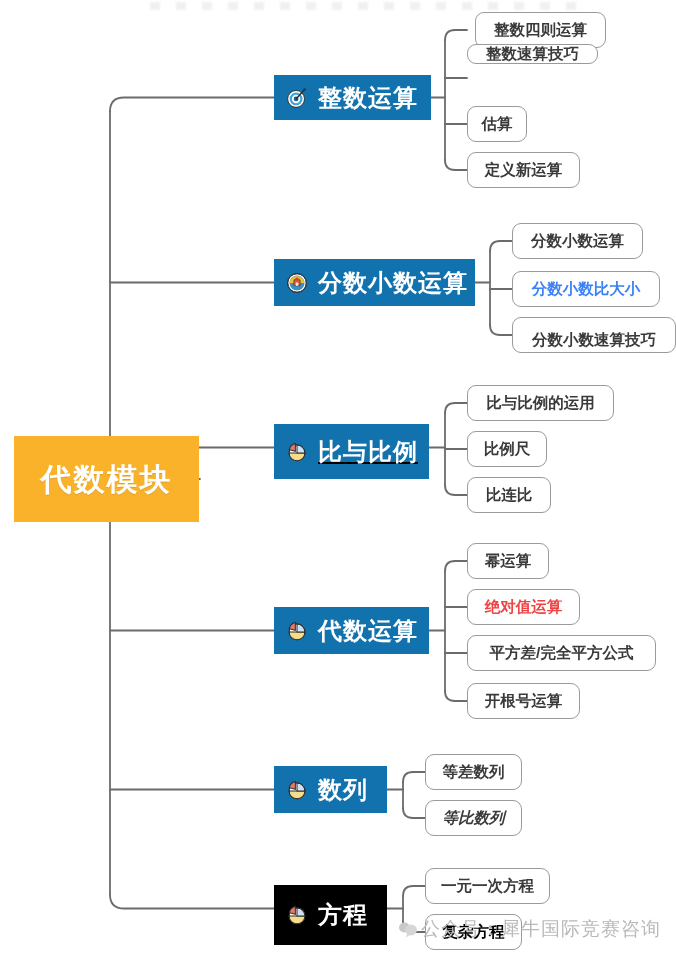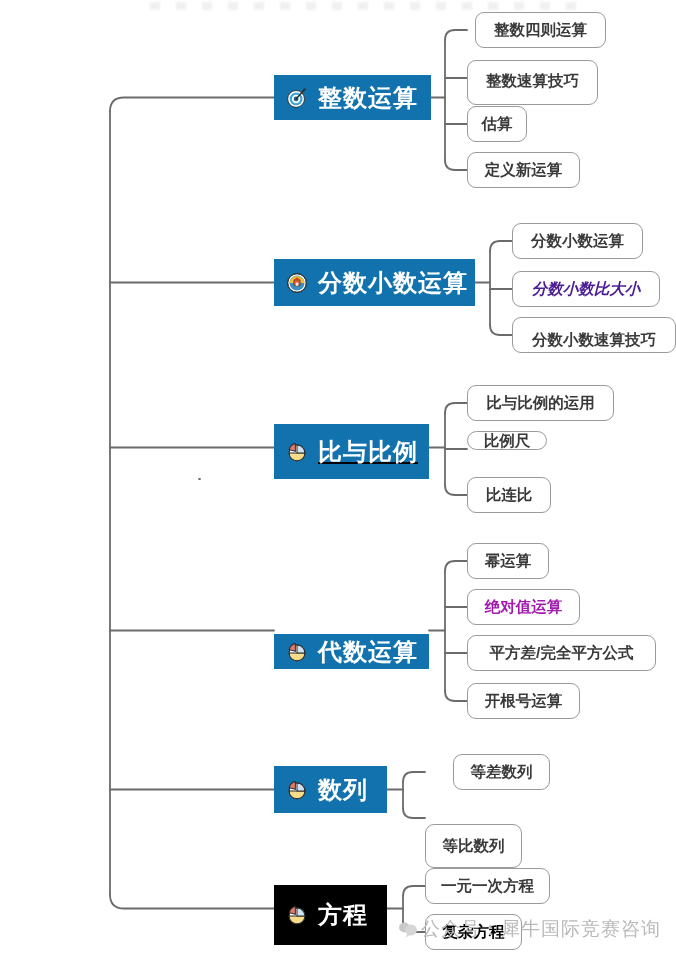--- a/index.html
+++ b/index.html
@@ -136,37 +136,40 @@
       <path d="M 403 782 L 403 808" fill="none" stroke="#6b6b6b" stroke-width="1.8" stroke-linecap="round" stroke-linejoin="round"></path>
       <path d="M 403 782 Q 403 772 413 772 L 425 772" fill="none" stroke="#6b6b6b" stroke-width="1.8" stroke-linecap="round" stroke-linejoin="round"></path>
       <path d="M 403 808 Q 403 818 413 818 L 425 818" fill="none" stroke="#6b6b6b" stroke-width="1.8" stroke-linecap="round" stroke-linejoin="round"></path>
       <path d="M 110 894.5 Q 110 908.5 124 908.5 L 274 908.5" fill="none" stroke="#6b6b6b" stroke-width="1.8" stroke-linecap="round" stroke-linejoin="round"></path>
       <path d="M 387 908.5 L 403 908.5" fill="none" stroke="#6b6b6b" stroke-width="1.8" stroke-linecap="round" stroke-linejoin="round"></path>
       <path d="M 403 896 L 403 922" fill="none" stroke="#6b6b6b" stroke-width="1.8" stroke-linecap="round" stroke-linejoin="round"></path>
       <path d="M 403 896 Q 403 886 413 886 L 425 886" fill="none" stroke="#6b6b6b" stroke-width="1.8" stroke-linecap="round" stroke-linejoin="round"></path>
       <path d="M 403 922 Q 403 932 413 932 L 425 932" fill="none" stroke="#6b6b6b" stroke-width="1.8" stroke-linecap="round" stroke-linejoin="round"></path>
     </svg>
 
+  <div class="root-node" id="root-node" style="left: 14px; top: 436px; width: 185px; height: 86px; background: rgb(250, 178, 43);">
+    <span class="root-label">代数模块</span>
+  </div>
 
   <div id="nodes-layer">
       <div class="branch-node" style="left: 274px; top: 75px; width: 157px; height: 45px; background: rgb(18, 114, 173);">
         <svg class="node-icon" viewBox="0 0 24 24">
           <circle cx="11" cy="13" r="9.2" fill="#ffffff" stroke="#2b2b2b" stroke-width="1"></circle>
           <circle cx="11" cy="13" r="7" fill="#3aa6d6"></circle>
           <circle cx="11" cy="13" r="4.6" fill="#ffffff"></circle>
           <circle cx="11" cy="13" r="2.6" fill="#1b5e86"></circle>
           <line x1="11" y1="13" x2="19.5" y2="3.5" stroke="#2b2b2b" stroke-width="1.5"></line>
           <path d="M18.4 2.2 L21.6 1.4 L20.8 4.6 Z" fill="#2b2b2b"></path>
         </svg>
         <span class="branch-label">整数运算</span>
       </div>
       <div class="leaf-node" style="left: 467px; top: 12px; width: 131px; height: 36px; border-color: rgb(154, 154, 154); margin-left: 8px;">
         <span class="leaf-label" style="color: rgb(58, 58, 58);">整数四则运算</span>
       </div>
-      <div class="leaf-node" style="left: 467px; top: 60px; width: 131px; height: 45px; border-color: rgb(154, 154, 154); font-family: Liberation Mono, monospace;">
+      <div class="leaf-node" style="left: 467px; top: 44px; width: 131px; height: 20px; border-color: rgb(154, 154, 154);">
         <span class="leaf-label" style="color: rgb(58, 58, 58);">整数速算技巧</span>
       </div>
       <div class="leaf-node" style="left: 467px; top: 106px; width: 60px; height: 36px; border-color: rgb(154, 154, 154);">
         <span class="leaf-label" style="color: rgb(58, 58, 58);">估算</span>
       </div>
       <div class="leaf-node" style="left: 467px; top: 152px; width: 113px; height: 36px; border-color: rgb(154, 154, 154);">
         <span class="leaf-label" style="color: rgb(58, 58, 58);">定义新运算</span>
       </div>
       <div class="branch-node" style="left: 274px; top: 259px; width: 201px; height: 47px; background: rgb(18, 114, 173);">
         <svg class="node-icon" viewBox="0 0 24 24">
@@ -177,77 +180,77 @@
           <rect x="10.6" y="11.6" width="2.8" height="3.4" fill="#f4efe2"></rect>
           <path d="M12 5.6 L16 8.6 L8 8.6 Z" fill="#d6452c"></path>
           <circle cx="12" cy="12" r="10.2" fill="none" stroke="#2b2b2b" stroke-width="1"></circle>
         </svg>
         <span class="branch-label">分数小数运算</span>
       </div>
       <div class="leaf-node" style="left: 512px; top: 223px; width: 131px; height: 36px; border-color: rgb(154, 154, 154);">
         <span class="leaf-label" style="color: rgb(58, 58, 58);">分数小数运算</span>
       </div>
       <div class="leaf-node" style="left: 512px; top: 271px; width: 148px; height: 36px; border-color: rgb(154, 154, 154);">
-        <span class="leaf-label" style="color: #4c1d95; font-style: italic;">分数小数比大小</span>
+        <span class="leaf-label" style="color: #3b82f6;">分数小数比大小</span>
       </div>
       <div class="leaf-node" style="left: 512px; top: 317px; width: 164px; height: 36px; border-color: rgb(154, 154, 154);">
         <span class="leaf-label" style="color: rgb(58, 58, 58); margin-top: 10px;">分数小数速算技巧</span>
       </div>
       <div class="branch-node" style="left: 274px; top: 424px; width: 155px; height: 55px; background: rgb(18, 114, 173); text-decoration: underline;">
         <svg class="node-icon" viewBox="0 0 24 24">
           <circle cx="12" cy="13" r="8.6" fill="#ffffff" stroke="#2b2b2b" stroke-width="1.1"></circle>
           <path d="M3.4 13 A8.6 8.6 0 0 0 20.6 13 Z" fill="#f7dd8a" stroke="#2b2b2b" stroke-width="1.1"></path>
           <path d="M12 13 L12 4.4 A8.6 8.6 0 0 1 20.6 13 Z" fill="#cfe2f2" stroke="#2b2b2b" stroke-width="1.1"></path>
           <path d="M10.2 11.2 L10.2 2.8 A8.6 8.6 0 0 0 3.6 9.4 Z" fill="#e2796a" stroke="#2b2b2b" stroke-width="1.1"></path>
         </svg>
         <span class="branch-label">比与比例</span>
       </div>
       <div class="leaf-node" style="left: 467px; top: 385px; width: 147px; height: 36px; border-color: rgb(154, 154, 154);">
         <span class="leaf-label" style="color: rgb(58, 58, 58);">比与比例的运用</span>
       </div>
-      <div class="leaf-node" style="left: 467px; top: 431px; width: 80px; height: 19px; border-color: rgb(154, 154, 154); border-radius: 14px;">
+      <div class="leaf-node" style="left: 467px; top: 431px; width: 80px; height: 36px; border-color: rgb(154, 154, 154);">
         <span class="leaf-label" style="color: rgb(58, 58, 58);">比例尺</span>
       </div>
       <div class="leaf-node" style="left: 467px; top: 477px; width: 84px; height: 36px; border-color: rgb(154, 154, 154);">
         <span class="leaf-label" style="color: rgb(58, 58, 58);">比连比</span>
       </div>
-      <div class="branch-node" style="left: 274px; top: 634px; width: 155px; height: 35px; background: rgb(18, 114, 173);">
+      <div class="branch-node" style="left: 274px; top: 607px; width: 155px; height: 47px; background: rgb(18, 114, 173);">
         <svg class="node-icon" viewBox="0 0 24 24">
           <circle cx="12" cy="13" r="8.6" fill="#ffffff" stroke="#2b2b2b" stroke-width="1.1"></circle>
           <path d="M3.4 13 A8.6 8.6 0 0 0 20.6 13 Z" fill="#f7dd8a" stroke="#2b2b2b" stroke-width="1.1"></path>
           <path d="M12 13 L12 4.4 A8.6 8.6 0 0 1 20.6 13 Z" fill="#cfe2f2" stroke="#2b2b2b" stroke-width="1.1"></path>
           <path d="M10.2 11.2 L10.2 2.8 A8.6 8.6 0 0 0 3.6 9.4 Z" fill="#e2796a" stroke="#2b2b2b" stroke-width="1.1"></path>
         </svg>
         <span class="branch-label">代数运算</span>
       </div>
       <div class="leaf-node" style="left: 467px; top: 543px; width: 82px; height: 36px; border-color: rgb(154, 154, 154);">
         <span class="leaf-label" style="color: rgb(58, 58, 58);">幂运算</span>
       </div>
       <div class="leaf-node" style="left: 467px; top: 589px; width: 113px; height: 36px; border-color: rgb(154, 154, 154);">
-        <span class="leaf-label" style="color: #a21caf;">绝对值运算</span>
+        <span class="leaf-label" style="color: #ef4444;">绝对值运算</span>
       </div>
       <div class="leaf-node" style="left: 467px; top: 635px; width: 189px; height: 36px; border-color: rgb(154, 154, 154);">
         <span class="leaf-label" style="color: rgb(58, 58, 58);">平方差/完全平方公式</span>
       </div>
       <div class="leaf-node" style="left: 467px; top: 683px; width: 113px; height: 36px; border-color: rgb(154, 154, 154);">
         <span class="leaf-label" style="color: rgb(58, 58, 58);">开根号运算</span>
       </div>
       <div class="branch-node" style="left: 274px; top: 766px; width: 113px; height: 47px; background: rgb(18, 114, 173);">
         <svg class="node-icon" viewBox="0 0 24 24">
           <circle cx="12" cy="13" r="8.6" fill="#ffffff" stroke="#2b2b2b" stroke-width="1.1"></circle>
           <path d="M3.4 13 A8.6 8.6 0 0 0 20.6 13 Z" fill="#f7dd8a" stroke="#2b2b2b" stroke-width="1.1"></path>
           <path d="M12 13 L12 4.4 A8.6 8.6 0 0 1 20.6 13 Z" fill="#cfe2f2" stroke="#2b2b2b" stroke-width="1.1"></path>
           <path d="M10.2 11.2 L10.2 2.8 A8.6 8.6 0 0 0 3.6 9.4 Z" fill="#e2796a" stroke="#2b2b2b" stroke-width="1.1"></path>
         </svg>
         <span class="branch-label">数列</span>
       </div>
-      <div class="leaf-node" style="left: 425px; top: 754px; width: 97px; height: 36px; border-color: rgb(154, 154, 154); margin-left: 28px;">
+      <div class="leaf-node" style="left: 425px; top: 754px; width: 97px; height: 36px; border-color: rgb(154, 154, 154);">
         <span class="leaf-label" style="color: rgb(58, 58, 58);">等差数列</span>
       </div>
-      <div class="leaf-node" style="left: 425px; top: 824px; width: 97px; height: 44px; border-color: rgb(154, 154, 154);">
+      <div class="leaf-node" style="left: 425px; top: 800px; width: 97px; height: 36px; border-color: rgb(154, 154, 154); font-style: italic;">
         <span class="leaf-label" style="color: rgb(58, 58, 58);">等比数列</span>
       </div>
       <div class="branch-node" style="left: 274px; top: 885px; width: 113px; height: 60px; background: #000000;">
         <svg class="node-icon" viewBox="0 0 24 24">
           <circle cx="12" cy="13" r="8.6" fill="#ffffff" stroke="#2b2b2b" stroke-width="1.1"></circle>
           <path d="M3.4 13 A8.6 8.6 0 0 0 20.6 13 Z" fill="#f7dd8a" stroke="#2b2b2b" stroke-width="1.1"></path>
           <path d="M12 13 L12 4.4 A8.6 8.6 0 0 1 20.6 13 Z" fill="#cfe2f2" stroke="#2b2b2b" stroke-width="1.1"></path>
           <path d="M10.2 11.2 L10.2 2.8 A8.6 8.6 0 0 0 3.6 9.4 Z" fill="#e2796a" stroke="#2b2b2b" stroke-width="1.1"></path>
         </svg>
         <span class="branch-label">方程</span>

